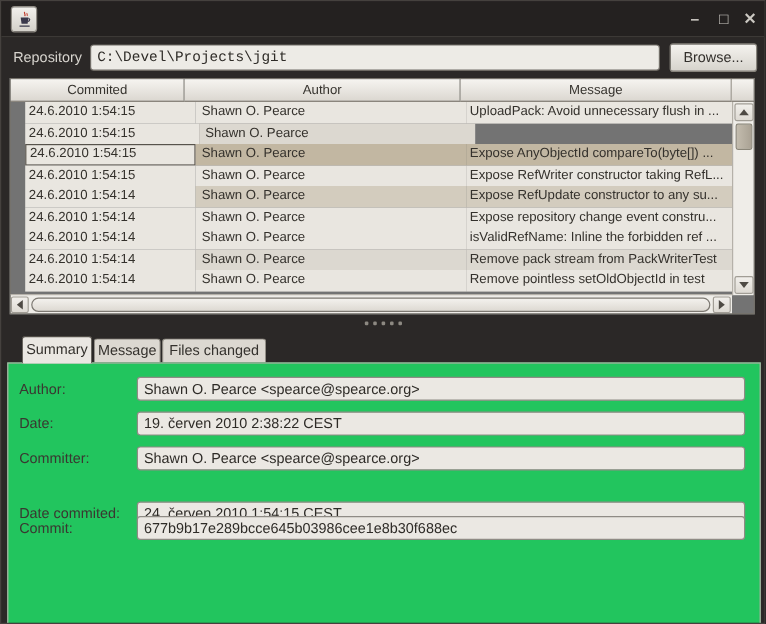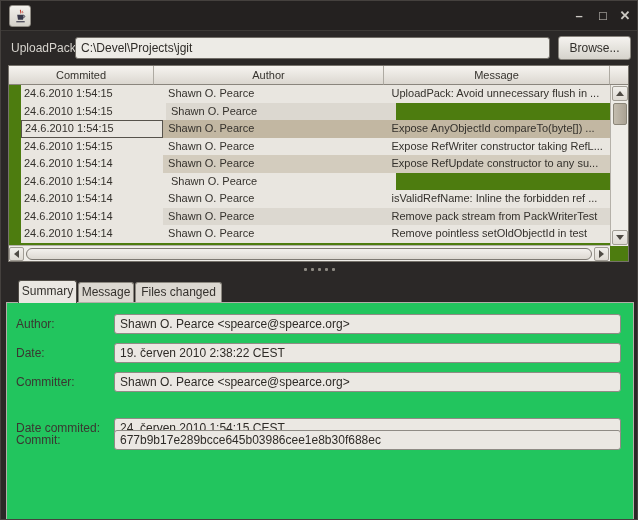--- a/index.html
+++ b/index.html
@@ -18,28 +18,28 @@
   .title-text { position: absolute; left: 38px; top: 0; height: 30px; line-height: 30px;
     color: #e6e4df; font-size: 13px; font-weight: bold; }
   .win-btn { position: absolute; top: 0; width: 24px; height: 30px; line-height: 30px;
     text-align: center; color: #cbc8c2; font-size: 13px; font-weight: bold; cursor: default; }
   .btn-min { right: 48px; } .btn-max { right: 24px; } .btn-close { right: 2px; }
   
   .repo-label { position: absolute; left: 10px; top: 36px; height: 22px; line-height: 22px;
     color: #d7d4ce; font-size: 12px; }
   .repo-field { position: absolute; left: 74px; top: 36px; width: 475px; height: 22px;
     background: #edebe6; border: 1px solid #716d67; border-radius: 3px;
-    font-family: Liberation Sans, sans-serif;
+    font-family: Liberation Mono, monospace;
     font-size: 12px; color: #2e2b27; padding: 0 5px; }
   .browse-btn { position: absolute; left: 557px; top: 35px; width: 73px; height: 24px;
     background: linear-gradient(#f5f3ef, #d6d3cc); border: 1px solid #87837c;
     border-radius: 3px; font-size: 12px; color: #322f2b; text-align: center; line-height: 22px; }
   
   .table-wrap { position: absolute; left: 7px; top: 64px; width: 621px; height: 197px;
-    background: #4d7c0f; border: 1px solid #76726b; }
+    background: #737373; border: 1px solid #76726b; }
   .thead { position: absolute; left: 0; top: 0; height: 19px; display: flex; }
   .th { height: 19px; background: linear-gradient(#f6f4f0, #dbd7d0);
     border-right: 1px solid #aeaaa2; border-bottom: 1px solid #8a857d;
     font-size: 11px; color: #36332e; text-align: center; line-height: 18px; }
   .th.c0 { width: 145px; } .th.c1 { width: 230px; } .th.c2 { width: 226px; }
   .th.corner { width: 18px; border-right: none; }
   .tbody { position: absolute; left: 0; top: 19px; width: 601px; height: 161px; }
   .tr { display: flex; height: 17.5px; margin-left: 12px; }
   .td { height: 17.5px; line-height: 17.5px; font-size: 11px; color: #34312c;
     white-space: nowrap; overflow: hidden; background: #e9e6e0; }
@@ -110,21 +110,21 @@
         <path d="M4.5 6 h7 l-0.8 5.5 h-5.4 z" fill="#39384a"></path>
         <path d="M11.4 6.8 c1.6 0 1.6 2.4 -0.4 2.6" fill="none" stroke="#39384a" stroke-width="1"></path>
         <path d="M3.5 13 h9 v1.2 h-9 z" fill="#39384a"></path>
       </svg>
     </div>
     <div class="win-btn btn-min">–</div>
     <div class="win-btn btn-max">□</div>
     <div class="win-btn btn-close">✕</div>
   </div>
 
-  <div class="repo-label">UploadPack</div>
+  <div class="repo-label">Repository</div>
   <input class="repo-field" value="C:\Devel\Projects\jgit" style="">
   <div class="browse-btn">Browse...</div>
 
   <div class="table-wrap">
     <div class="thead">
       <div class="th c0">Commited</div>
       <div class="th c1">Author</div>
       <div class="th c2">Message</div>
       <div class="th corner"></div>
     </div>
@@ -149,20 +149,21 @@
         <div class="td c2">Expose RefWriter constructor taking RefL...</div>
       </div>
       <div class="tr stripe-tan">
         <div class="td c0">24.6.2010 1:54:14</div>
         <div class="td c1">Shawn O. Pearce</div>
         <div class="td c2">Expose RefUpdate constructor to any su...</div>
       </div>
       <div class="tr">
         <div class="td c0">24.6.2010 1:54:14</div>
         <div class="td c1">Shawn O. Pearce</div>
+        <div class="td c2">Expose repository change event constru...</div>
       </div>
       <div class="tr">
         <div class="td c0">24.6.2010 1:54:14</div>
         <div class="td c1">Shawn O. Pearce</div>
         <div class="td c2">isValidRefName: Inline the forbidden ref ...</div>
       </div>
       <div class="tr stripe">
         <div class="td c0">24.6.2010 1:54:14</div>
         <div class="td c1">Shawn O. Pearce</div>
         <div class="td c2">Remove pack stream from PackWriterTest</div>

